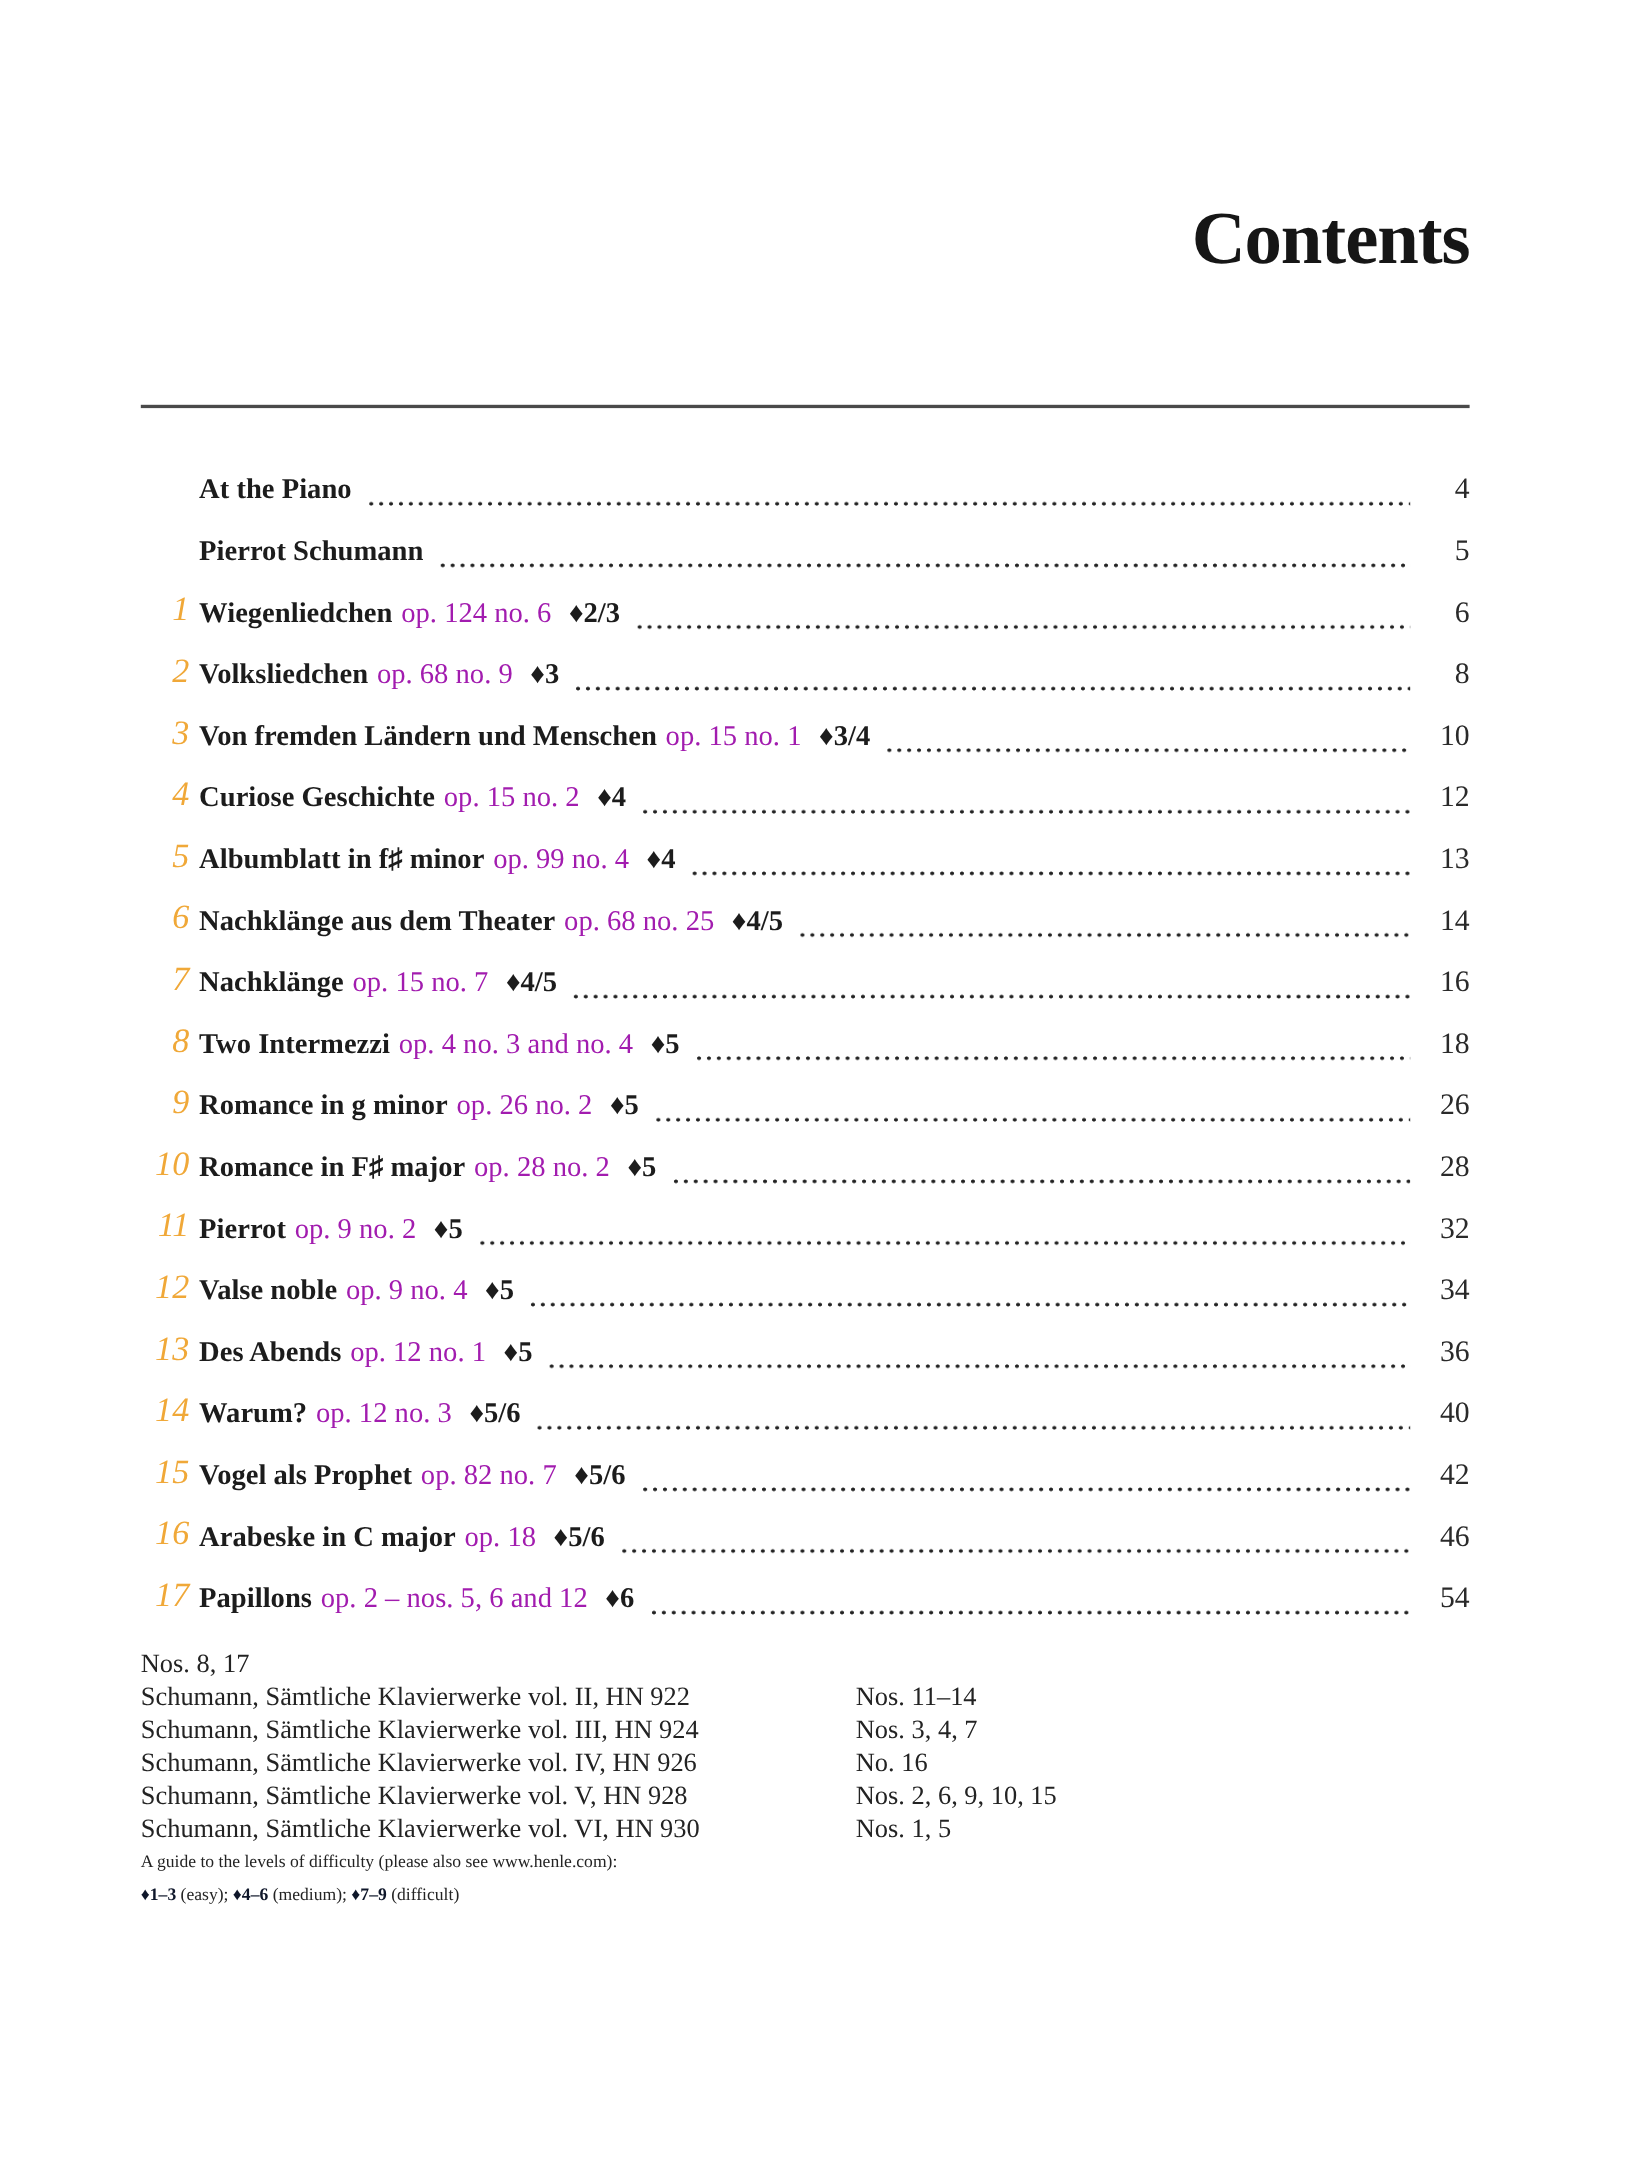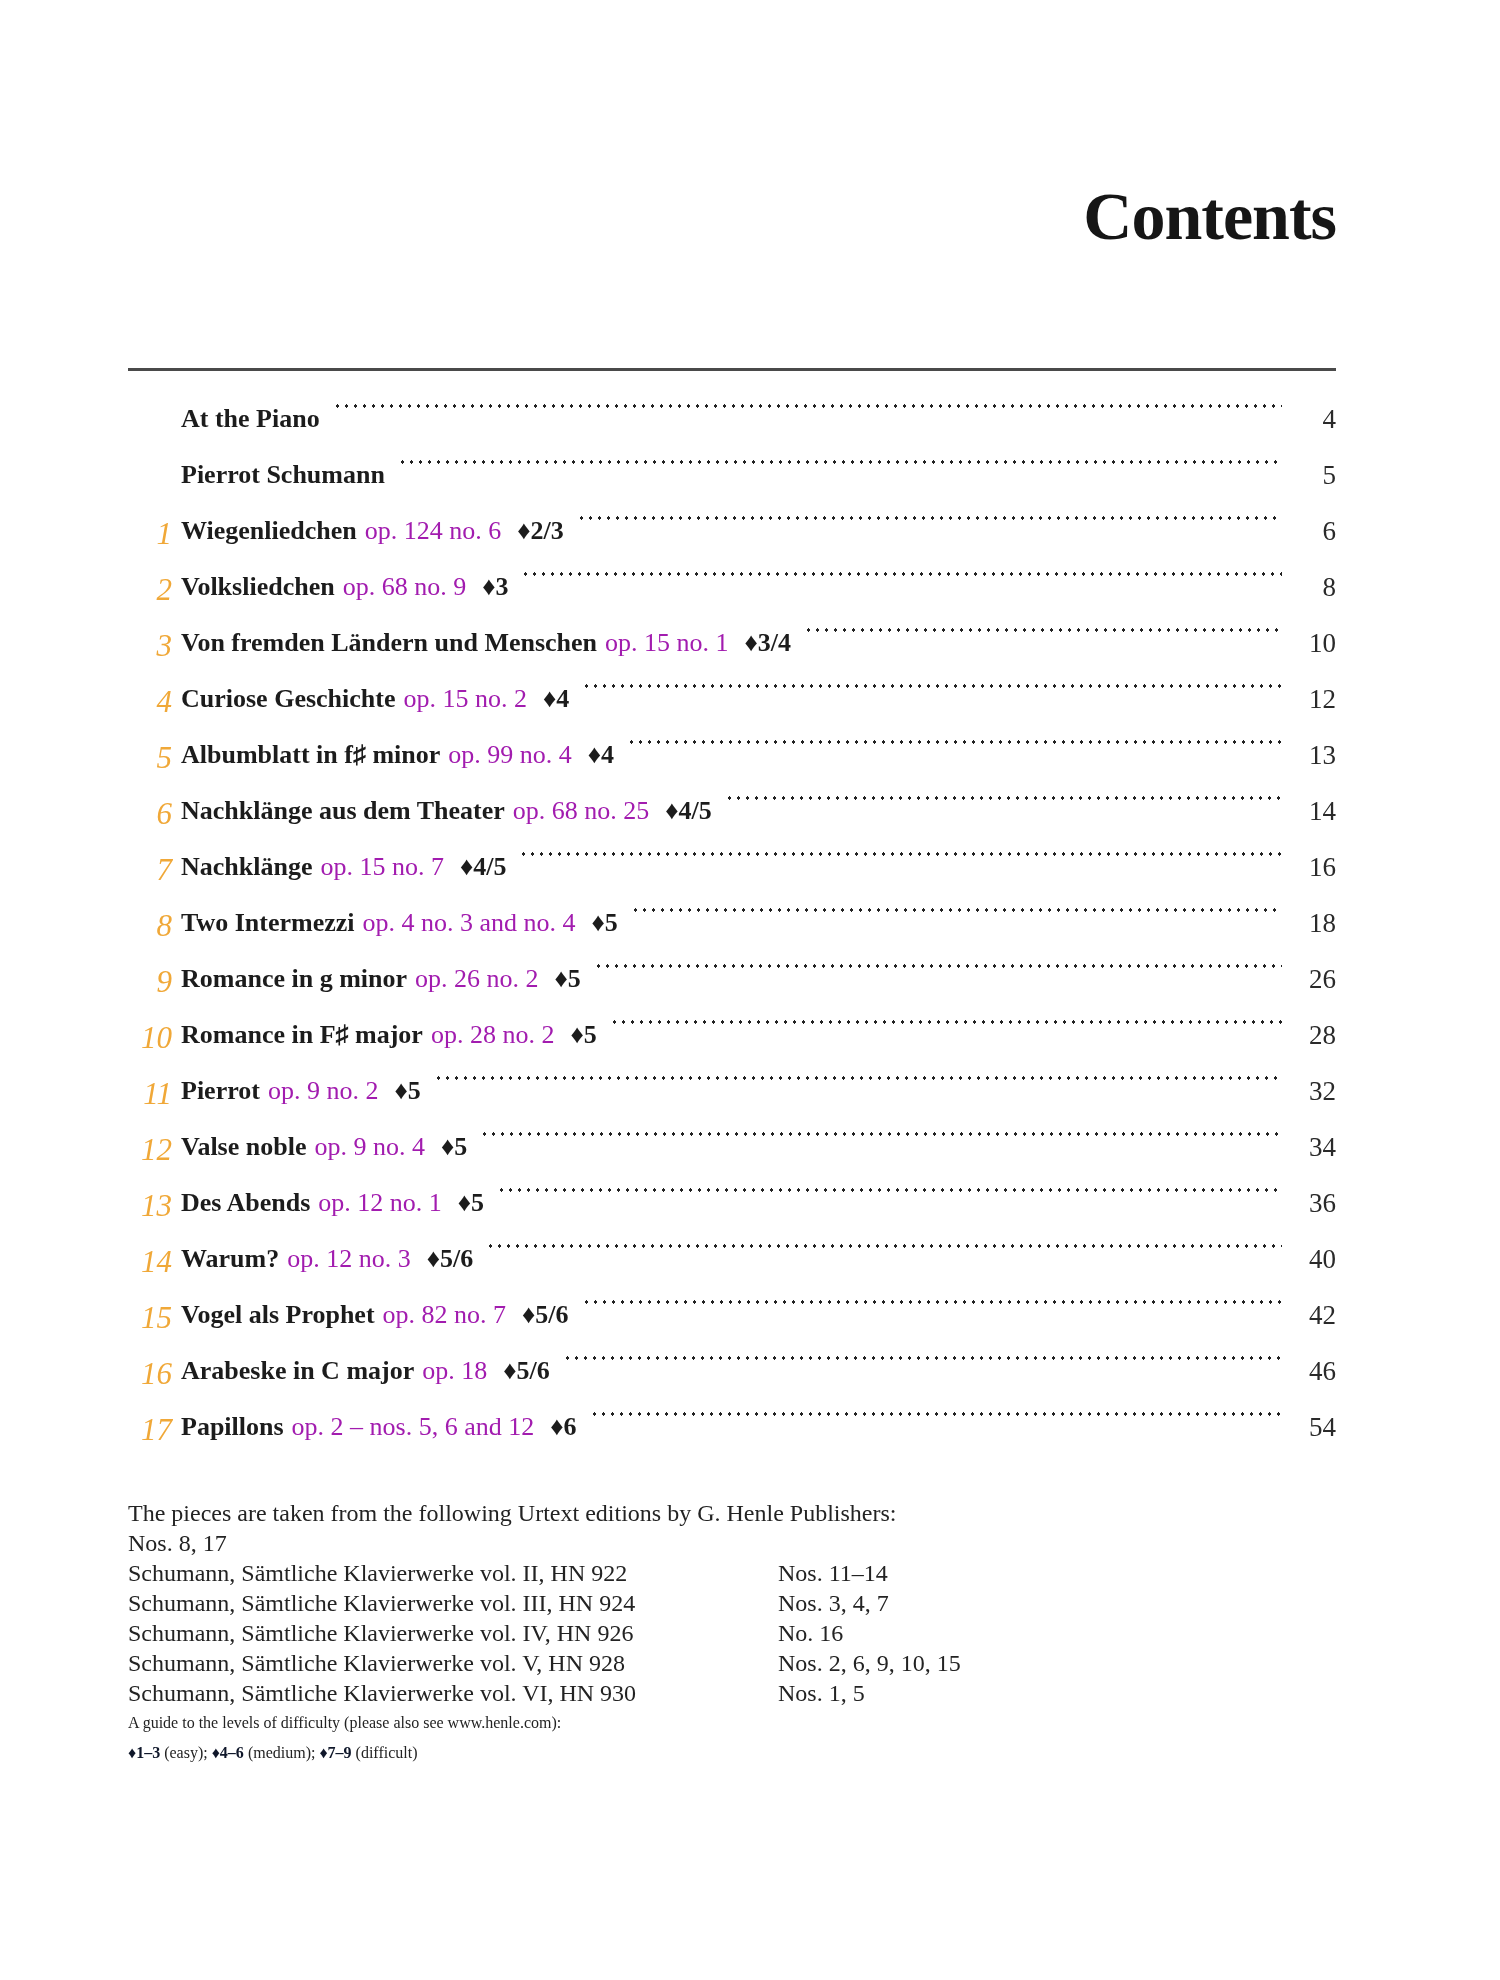--- a/index.html
+++ b/index.html
@@ -24,21 +24,21 @@
     color:#161616;
   }
   .rule {
     margin-top:118px;
     height:3px;
     background:#4a4a4a;
   }
   .toc { margin-top:33px; }
   .row {
     display:flex;
-    align-items:flex-start;
+    align-items:flex-end;
     height:56px;
     white-space:nowrap;
     font-size:26px;
   }
   .num {
     flex:none;
     width:44px;
     text-align:right;
     font-style:italic;
     font-size:31px;
@@ -239,21 +239,20 @@
         <span class="ttl">Papillons</span>
         <span class="op">op. 2 – nos. 5, 6 and 12</span>
         <span class="lvl">♦6</span>
         <span class="dots"></span>
         <span class="pg">54</span>
     </div>
 
   </div>
 
   <div class="sources">
-    <div>The pieces are taken from the following Urtext editions by G. Henle Publishers:</div>
     <div class="src-row">
         <span class="nos">Nos. 8, 17</span>
     </div>
     <div class="src-row">
       <span class="edition">Schumann, Sämtliche Klavierwerke vol. II, HN 922</span>
         <span class="nos">Nos. 11–14</span>
     </div>
     <div class="src-row">
       <span class="edition">Schumann, Sämtliche Klavierwerke vol. III, HN 924</span>
         <span class="nos">Nos. 3, 4, 7</span>

